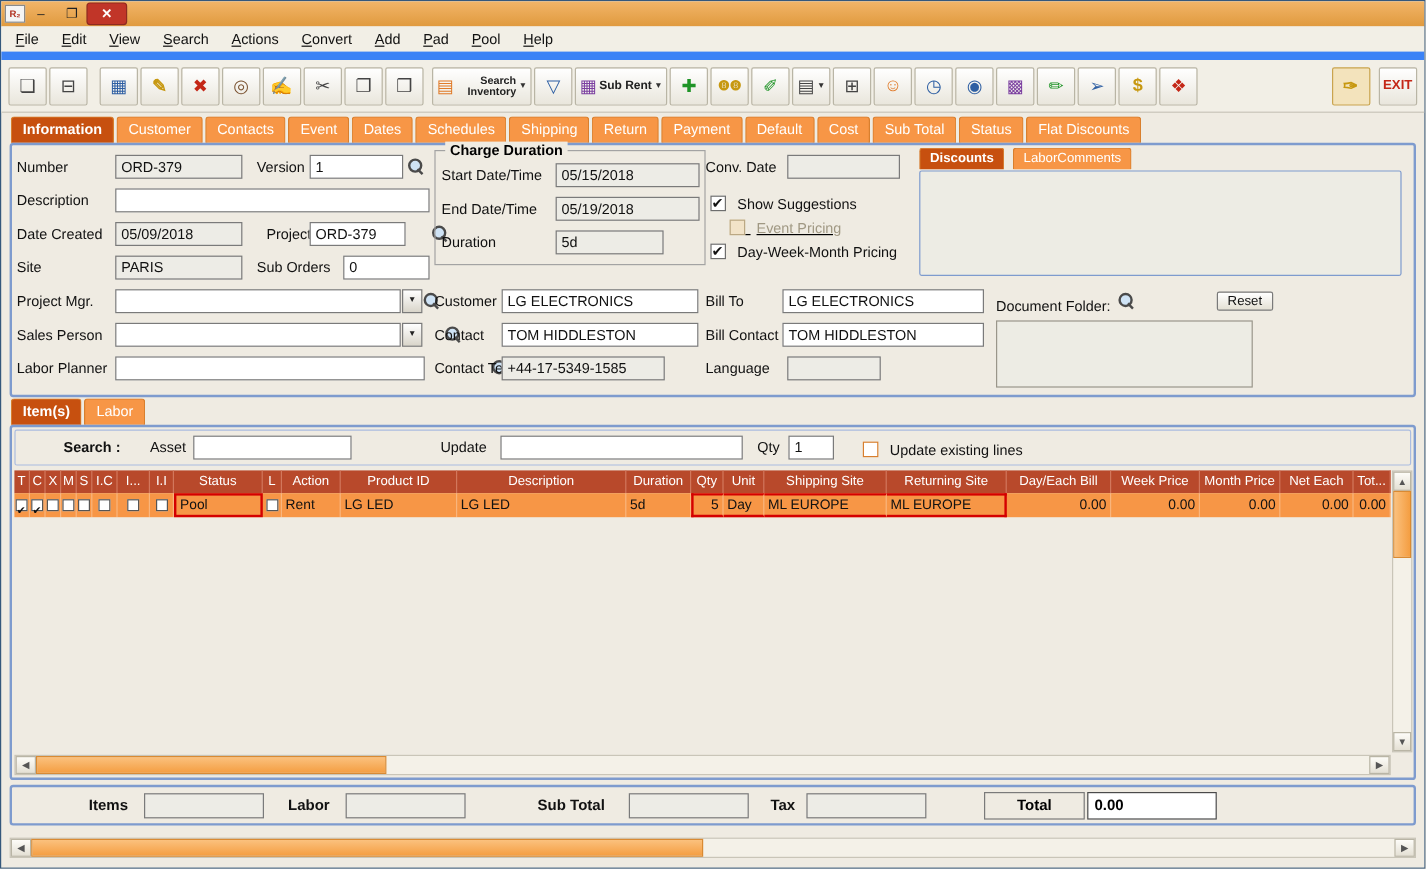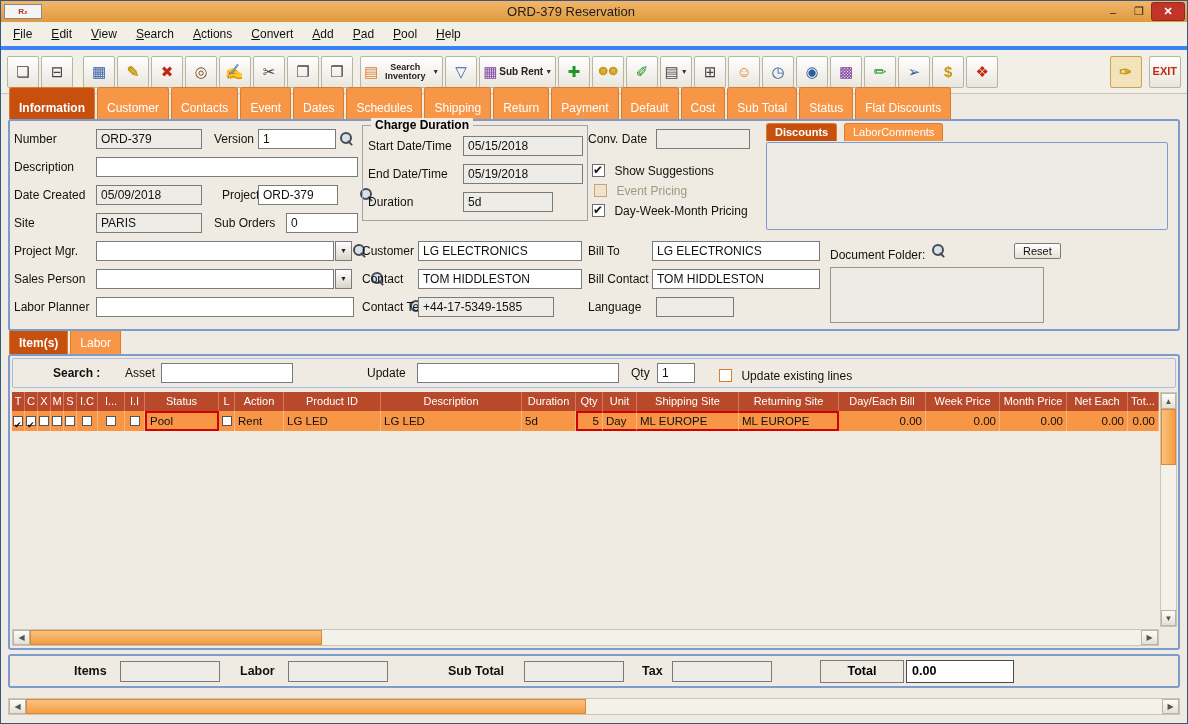--- a/index.html
+++ b/index.html
@@ -1,47 +1,47 @@
 <!DOCTYPE html>
 <html><head>
 <meta charset="utf-8">
 <style>
   * { box-sizing: border-box; margin: 0; padding: 0; font-family: "Liberation Sans", sans-serif; }
   html,body { background:#D8D4C8; }
   .window { width:1188px; height:724px; background:#EFEBE2; border:1px solid #35587C; position:relative; overflow:hidden; }
 
   
   .titlebar { height:21px; background:linear-gradient(#F2B569,#E09A3E); display:flex; align-items:center; padding:0 3px; }
-  .appicon { width:38px; height:15px; background:#F4F4F4; border:1px solid #8A8A8A; font-size:8px; font-weight:bold; color:#B03020; display:flex; align-items:center; justify-content:center; }
+  .appicon { width:17px; height:15px; background:#F4F4F4; border:1px solid #8A8A8A; font-size:8px; font-weight:bold; color:#B03020; display:flex; align-items:center; justify-content:center; }
   .title { flex:1; text-align:center; font-size:13px; color:#1C1C1C; }
   .wc { width:26px; height:17px; display:flex; align-items:center; justify-content:center; font-size:11px; color:#222; cursor:default; }
   .wc.close { background:#C13528; color:#fff; width:32px; border-radius:2px; box-shadow:0 0 0 1px #8E2A20; font-weight:bold; }
 
   
-  .menubar { height:28px; display:flex; align-items:center; gap:19px; padding:0 12px; background:#F2EFE6; border-bottom:4px solid #3b82f6; font-size:12px; }
+  .menubar { height:28px; display:flex; align-items:center; gap:19px; padding:0 12px; background:#F2EFE6; border-bottom:7px solid #3b82f6; font-size:12px; }
   .menu-item { display:inline-block; color:#111; }
   .menu-item::first-letter { text-decoration:underline; }
 
   
   .toolbar { height:44px; display:flex; align-items:center; gap:2px; padding:0 6px; background:#F2EFE6; border-bottom:1px solid #C8C4B8; }
   .tb { height:32px; min-width:32px; border:1px solid #B9B5A5; border-radius:2px; background:linear-gradient(#FFFFFF,#E9E6DC); display:flex; align-items:center; justify-content:center; gap:2px; padding:0 3px; font-size:15px; }
   .tb .glyph { font-size:15px; color:#444; }
-  .tb .tlabel { font-size:9px; line-height:9px; font-weight:bold; color:#222; text-align:center; }
+  .tb .tlabel { font-size:9px; line-height:9px; font-weight:bold; color:#222; text-align:right; }
   .tb .arrow { font-size:7px; color:#333; }
   .tb.hl { background:#F3E3BC; border-color:#C9A44E; }
   .glyph.blue { color:#2E5FA3; } .glyph.red { color:#C42717; } .glyph.green { color:#1F9427; }
   .glyph.oj { color:#E07B2A; } .glyph.gold { color:#C79810; font-weight:bold; } .glyph.purple { color:#7B3FA0; }
   .glyph.brown { color:#7A5230; }
   .tb.exitbtn .tlabel { color:#C42717; font-size:11px; }
   .sepL { margin-left:8px; } .sepS { margin-left:5px; }
   .pushR { margin-left:auto; }
 
   
   .tabstrip { height:25px; display:flex; align-items:flex-end; gap:2px; padding:0 8px; }
-  .tab { background:#F79646; color:#fff; font-size:12px; padding:13px 9px 4px; border:1px solid #D87F2E; border-bottom:none; border-radius:3px 3px 0 0; white-space:nowrap; }
+  .tab { background:#F79646; color:#fff; font-size:12px; padding:3px 9px 4px; border:1px solid #D87F2E; border-bottom:none; border-radius:3px 3px 0 0; white-space:nowrap; }
   .tab.sel { background:#C7500F; font-weight:bold; }
   .tab.small { font-size:11px; padding:2px 8px 3px; }
 
   
   .panel { margin:0 7px; border:2px solid #7E9BCE; border-radius:3px; background:#EFEBE2; position:relative; }
   .info-panel { height:212px; }
   .items-panel { height:296px;text-decoration:underline; }
   .abs { position:absolute; }
   .lbl { font-size:12px; color:#111; line-height:20px; white-space:nowrap; }
   .b { font-weight:bold; }
@@ -125,21 +125,20 @@
 
   .bottomscroll { margin:10px 7px 0; }
 </style>
 </head>
 <body>
 
 <div class="window">
 
   <div class="titlebar">
     <span class="appicon">R₂</span>
-    <span class="title">ORD-379 Reservation</span>
     <span class="wc">–</span>
     <span class="wc">❐</span>
     <span class="wc close">✕</span>
   </div>
 
   <div class="menubar">
 
   <span class="menu-item">File</span>
       <span class="menu-item">Edit</span>
       <span class="menu-item">View</span>
@@ -322,21 +321,21 @@
     <input class="abs inp ro" style="left: 408px; top: 176px; width: 136px;" value="+44-17-5349-1585">
 
     
     <span class="abs lbl" style="left:578px;top:8px;">Conv. Date</span>
     <input class="abs inp ro" style="left: 646px; top: 8px; width: 94px;" value="">
 
     <span class="abs" style="left:582px;top:40px;">
       <span class="cb on"></span>
       <span class="cblbl">Show Suggestions</span>
     </span>
-    <span class="abs" style="left:584px;top:60px;">
+    <span class="abs" style="left:598px;top:60px;text-decoration:underline;">
       <span class="cb dis"></span>
       <span class="cblbl dis">Event Pricing</span>
     </span>
     <span class="abs" style="left:582px;top:80px;">
       <span class="cb on"></span>
       <span class="cblbl">Day-Week-Month Pricing</span>
     </span>
 
     <span class="abs lbl" style="left:578px;top:120px;">Bill To</span>
     <input class="abs inp" style="left: 642px; top: 120px; width: 168px;" value="LG ELECTRONICS">

